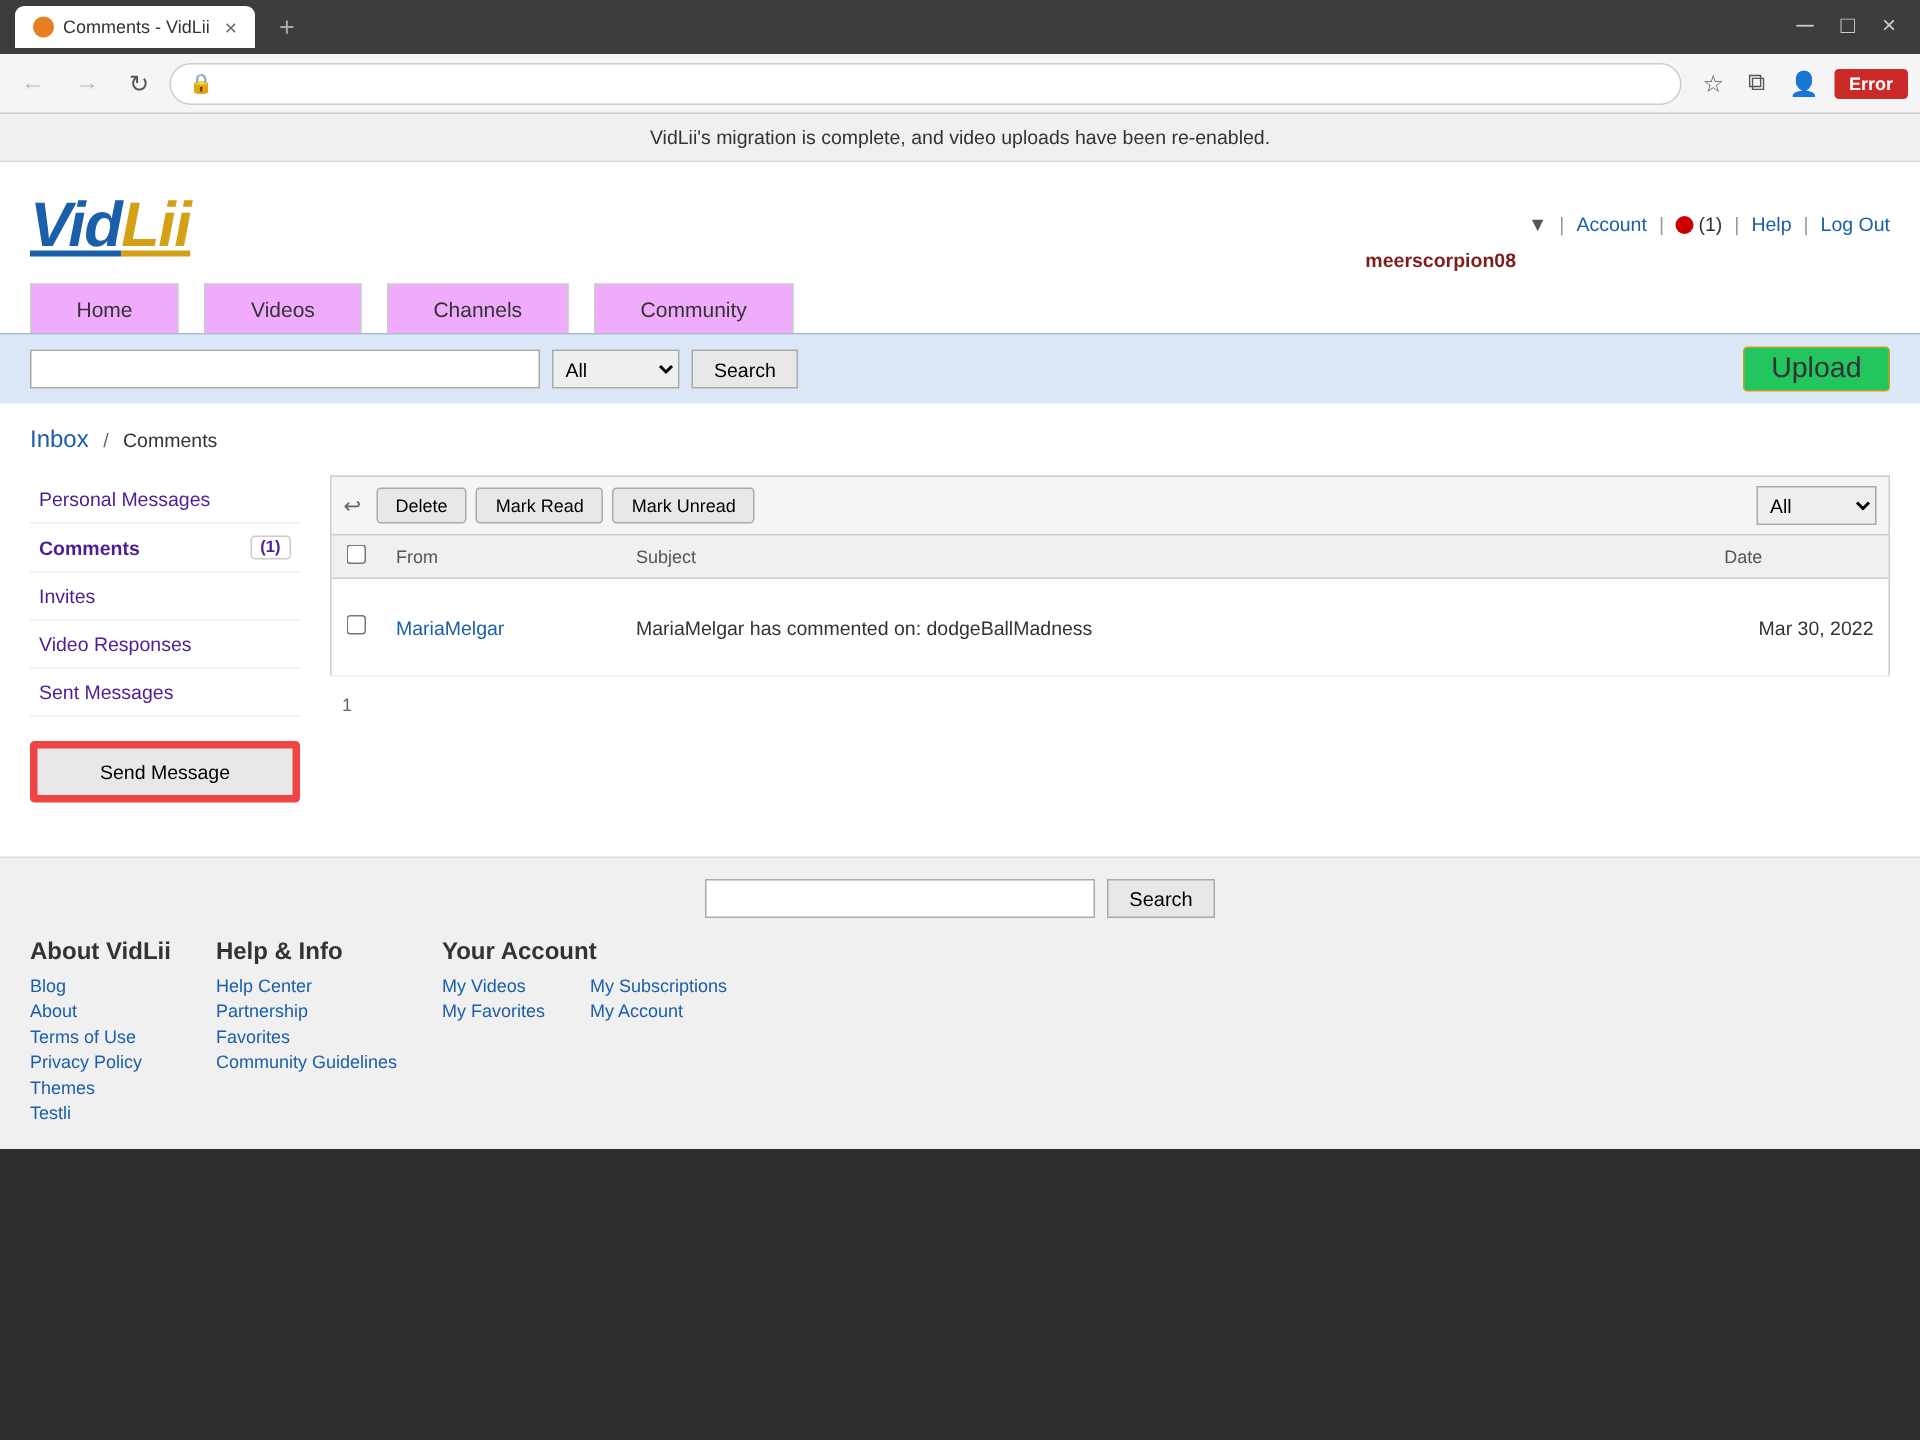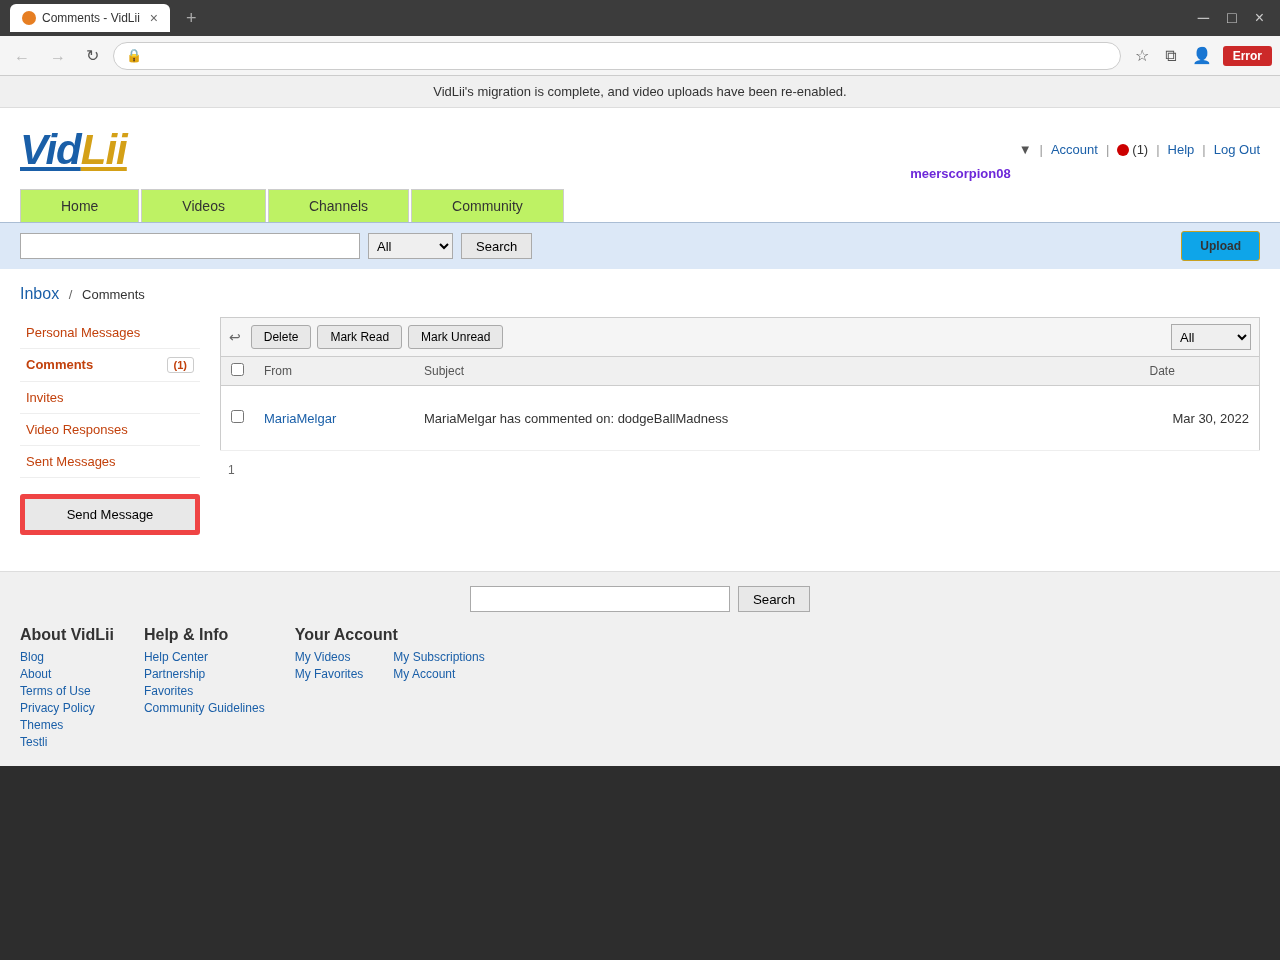--- a/index.html
+++ b/index.html
@@ -147,21 +147,21 @@
       letter-spacing: -1px;
     }
     .logo-text span { color: #d4a017; text-decoration: underline; }
     .header-user {
       display: flex;
       align-items: center;
       gap: 8px;
       font-size: 13px;
     }
     .username-link {
-      color: #6d28d9;
+      color: #7f1d1d;
       text-decoration: none;
       font-weight: bold;
       margin-top: 48px;
     }
     .header-link {
       color: #1a5fa8;
       text-decoration: none;
     }
     .divider { color: #999; }
     .notification-icon {
@@ -177,29 +177,29 @@
       display: inline-block;
     }
 
     
     .main-nav {
       display: flex;
       gap: 0;
       margin-top: 6px;
     }
     .nav-tab {
-      padding: 8px 40px;
+      padding: 8px 30px;
       border: 1px solid #ccc;
       border-bottom: none;
-      background: #bef264;
+      background: #f0abfc;
       cursor: pointer;
       font-size: 14px;
       color: #333;
       text-decoration: none;
-      margin-right: 2px;
+      margin-right: 17px;
     }
 
     
     .search-bar {
       background: #dce8f7;
       padding: 8px 20px;
       display: flex;
       align-items: center;
       gap: 8px;
       border-top: 1px solid #aabdd4;
@@ -222,25 +222,25 @@
       padding: 0 14px;
       background: #e8e8e8;
       border: 1px solid #aaa;
       cursor: pointer;
       font-size: 13px;
     }
     .upload-btn {
       margin-left: auto;
       height: 30px;
       padding: 0 18px;
-      background: #0ea5e9;
+      background: #22c55e;
       border: 1px solid #c8a020;
       cursor: pointer;
-      font-size: 12px;
-      font-weight: bold;
+      font-size: 19px;
+      font-weight: normal;
       color: #333;
       border-radius: 3px;
     }
 
     
     .breadcrumb-area {
       margin-bottom: 14px;
     }
     .breadcrumb {
       font-size: 16px;
@@ -256,25 +256,25 @@
     }
 
     
     .sidebar {
       width: 180px;
       flex-shrink: 0;
     }
     .sidebar-item {
       padding: 8px 6px;
       font-size: 13px;
-      color: #c2410c;
+      color: #4c1d95;
       border-bottom: 1px solid #eee;
       cursor: pointer;
       display: flex;
-      align-items: flex-start;
+      align-items: center;
       justify-content: space-between;
     }
     .sidebar-item.active { font-weight: bold; }
     .sidebar-badge {
       background: #fff;
       border: 1px solid #ccc;
       padding: 1px 6px;
       border-radius: 3px;
       font-size: 11px;
     }

